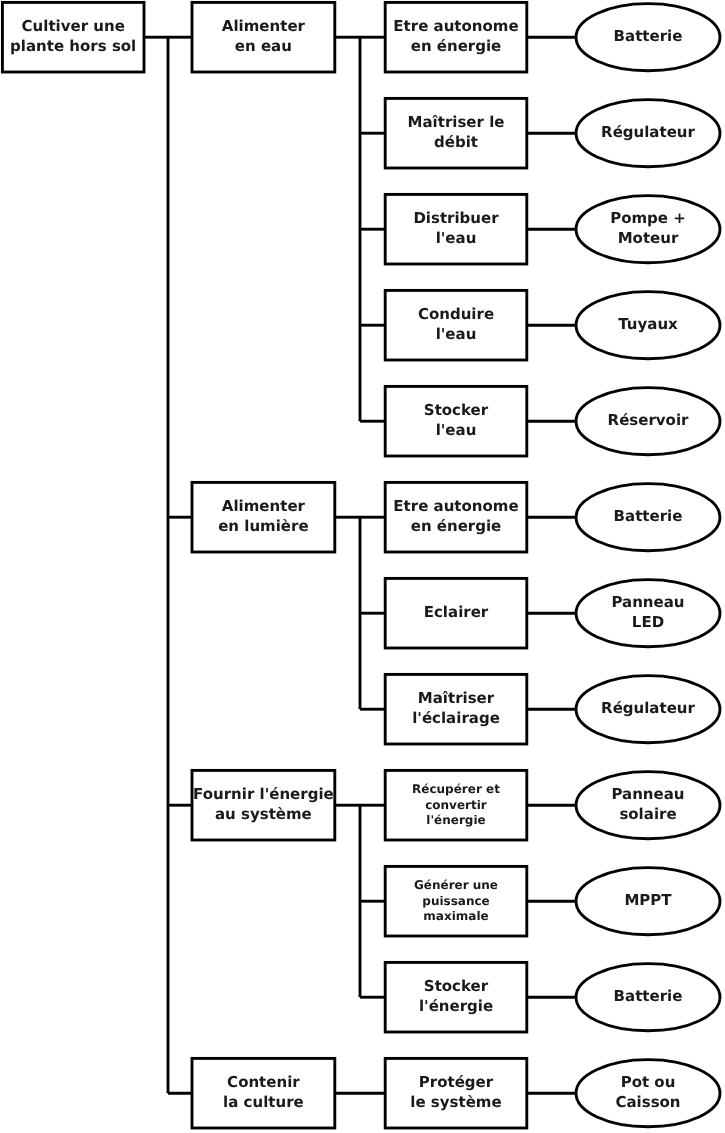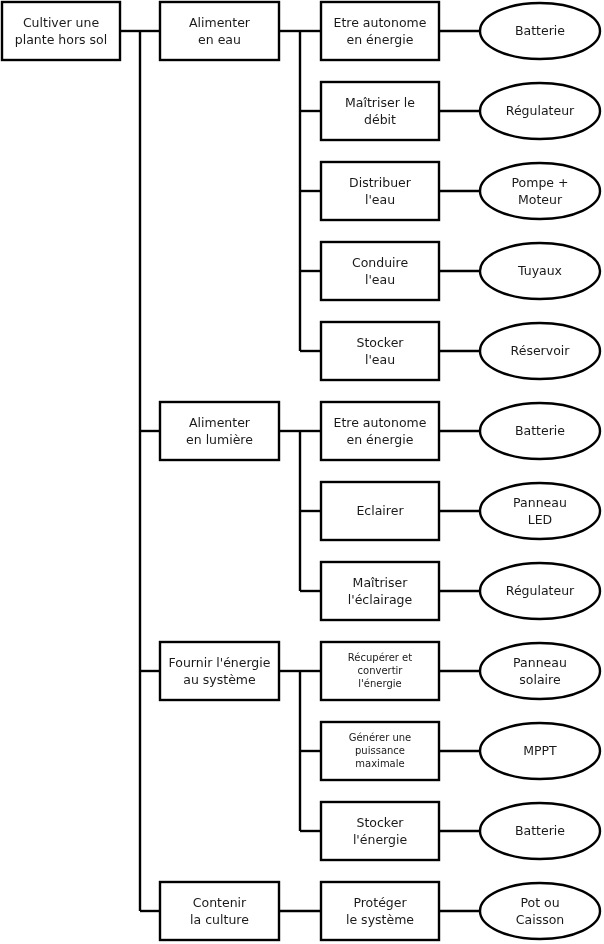--- a/index.html
+++ b/index.html
@@ -7,20 +7,21 @@
     padding: 0;
     background: #ffffff;
   }
   #diagram-root {
     position: relative;
     width: 604px;
     height: 944px;
     background: #ffffff;
     overflow: hidden;
     font-family: "DejaVu Sans", sans-serif;
+    font-weight: bold;
   }
   svg#fast-diagram {
     display: block;
     width: 604px;
     height: 944px;
   }
   .node-box {
     fill: #ffffff;
     stroke: #000000;
     stroke-width: 2.4;

